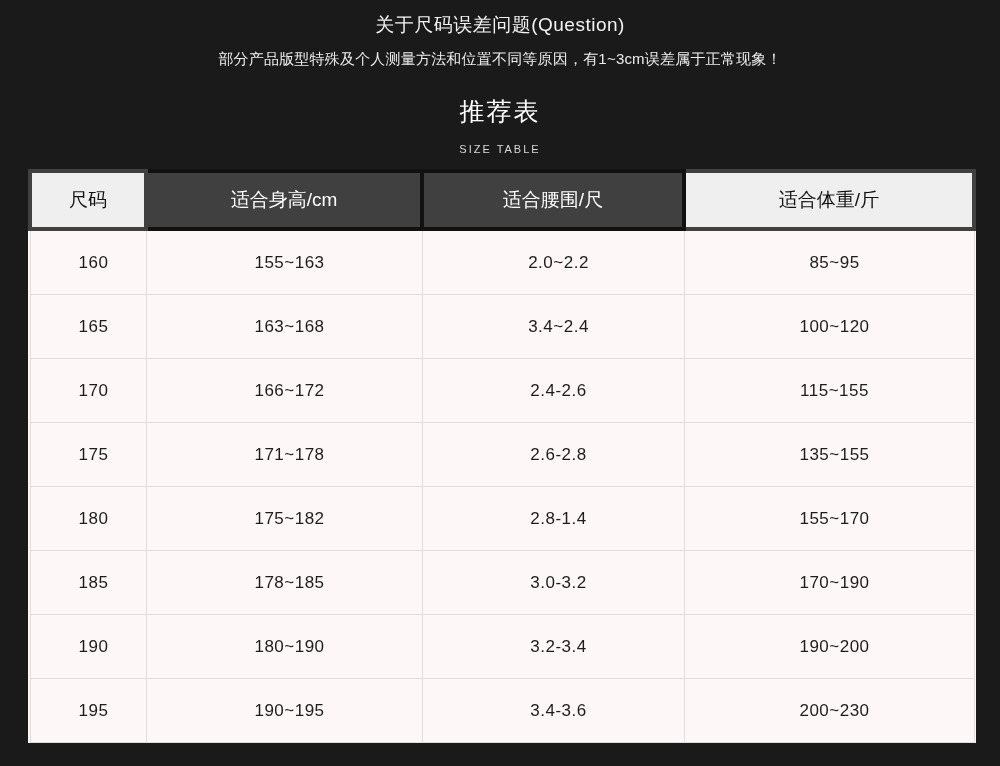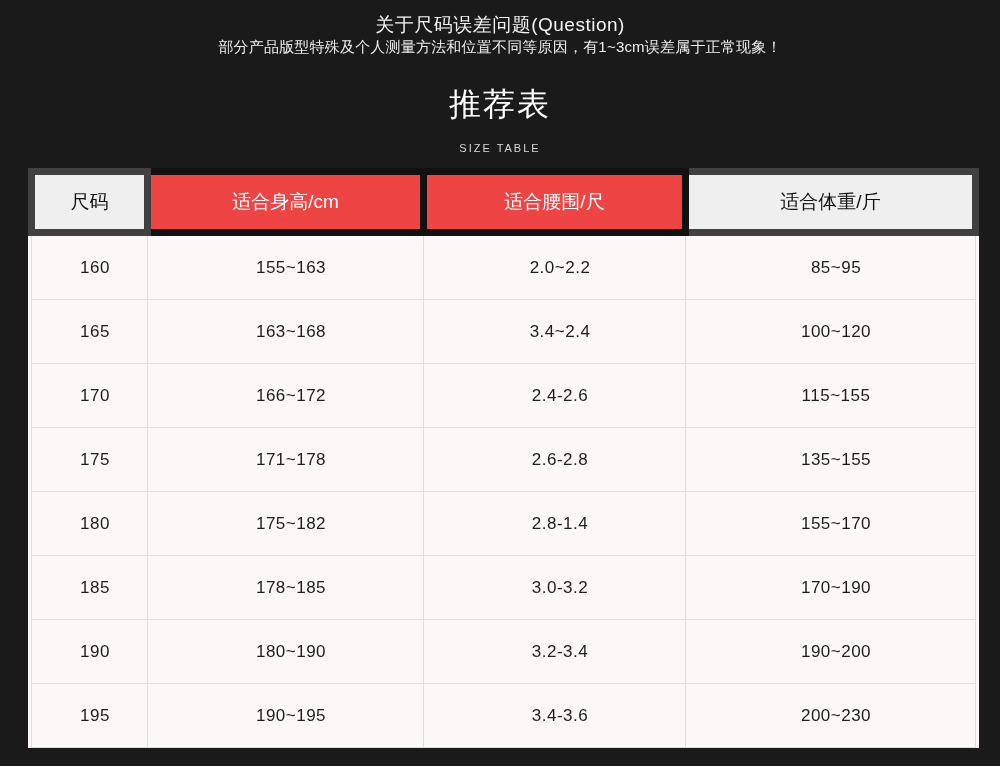--- a/index.html
+++ b/index.html
@@ -23,32 +23,32 @@
     padding-top: 12px;
     text-align: center;
     color: #ffffff;
   }
   .q-title {
     font-size: 19px;
     letter-spacing: 0.5px;
     color: #f2f2f2;
   }
   .q-sub {
-    margin-top: 0;
+    margin-top: 12px;
     font-size: 15px;
     color: #ededed;
     letter-spacing: 0.2px;
   }
   .table-title-wrap {
     margin-top: 26px;
     text-align: center;
     color: #ffffff;
   }
   .table-title-cn {
-    font-size: 32px;
+    font-size: 25px;
     letter-spacing: 2px;
   }
   .table-title-en {
     margin-top: 15px;
     font-size: 11px;
     letter-spacing: 2px;
     color: #d8d8d8;
   }
   .table-wrap {
     margin: 14px auto 0 auto;
@@ -64,25 +64,25 @@
   table.size-table col.c1 { width: 276px; }
   table.size-table col.c2 { width: 262px; }
   table.size-table col.c3 { width: 290px; }
 
   table.size-table thead th {
     height: 52px;
     font-size: 19px;
     font-weight: normal;
     color: #111111;
     background: #efeff0;
-    border: 7px solid #404040;
+    border: 4px solid #404040;
     text-align: center;
   }
   table.size-table thead th.dark {
-    background: #ef4444;
+    background: #404040;
     color: #ffffff;
     border-color: #111111;
   }
   table.size-table tbody td {
     height: 61px;
     font-size: 17px;
     color: #1d1d1d;
     border: 1px solid #e2dcdc;
     text-align: center;
     background: #fdf7f7;

